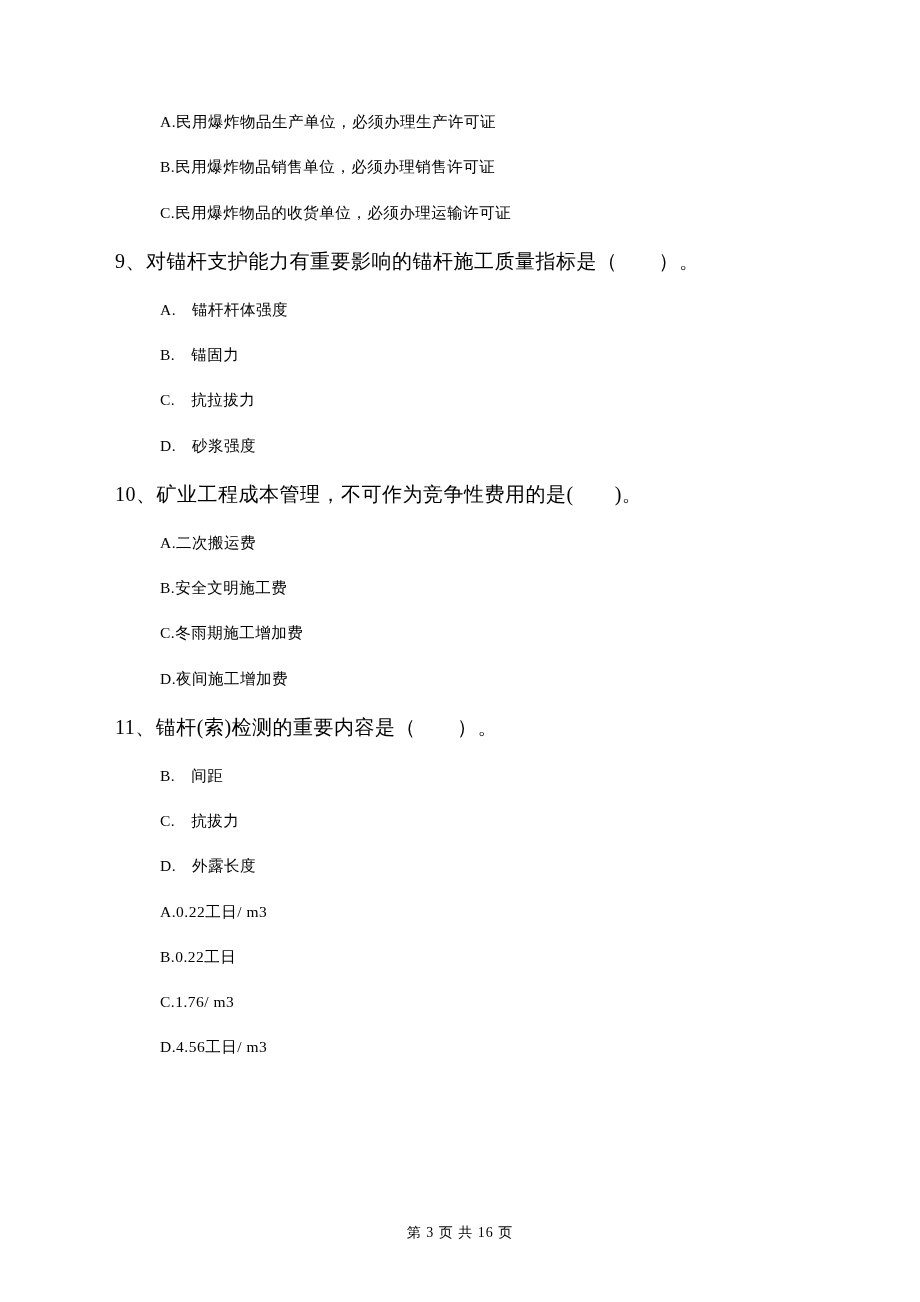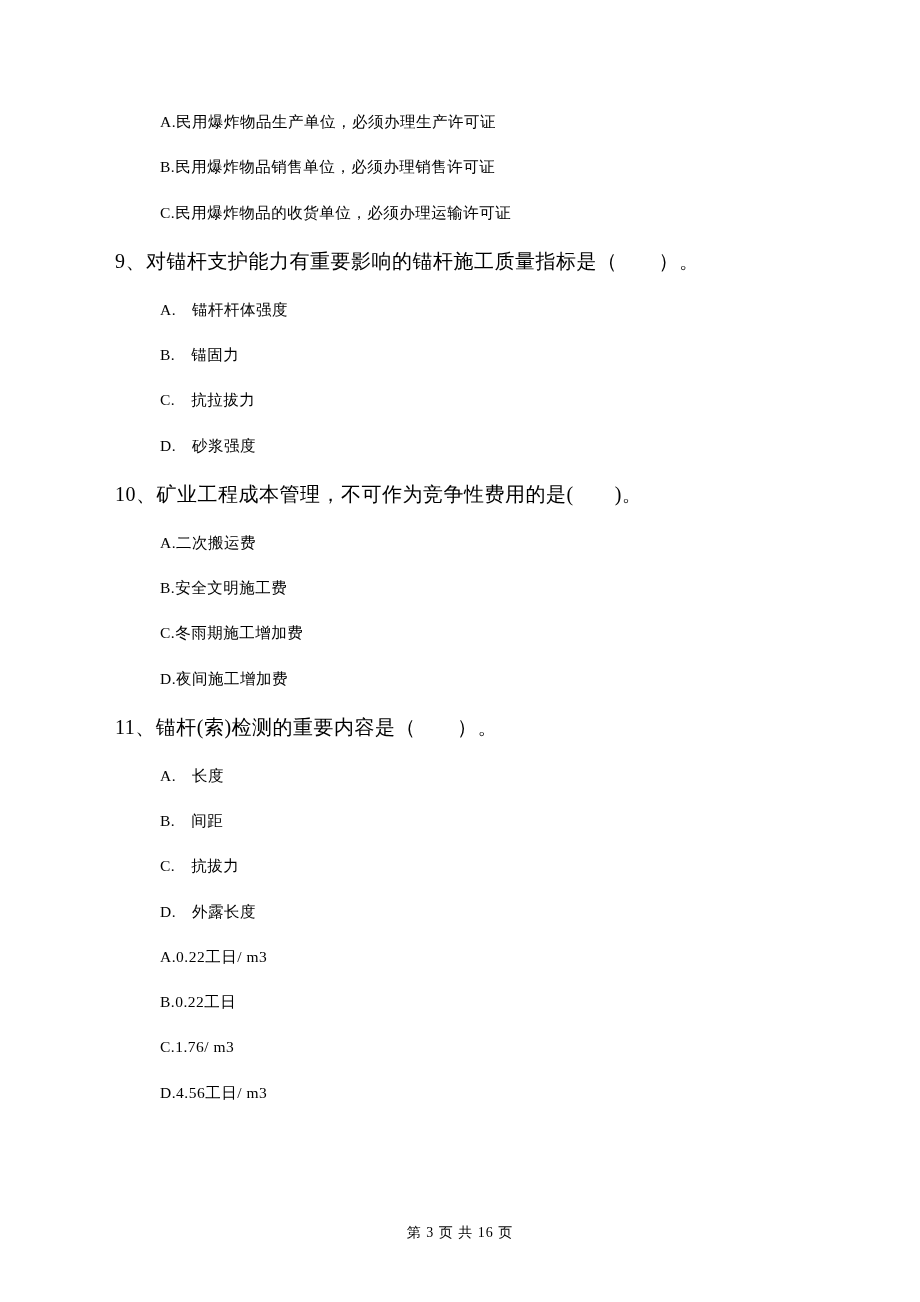--- a/index.html
+++ b/index.html
@@ -60,21 +60,20 @@
   <div class="option-item">C.　抗拉拔力</div>
   <div class="option-item">D.　砂浆强度</div>
 
   <div class="question-text">10、矿业工程成本管理，不可作为竞争性费用的是(　　)。</div>
   <div class="option-item">A.二次搬运费</div>
   <div class="option-item">B.安全文明施工费</div>
   <div class="option-item">C.冬雨期施工增加费</div>
   <div class="option-item">D.夜间施工增加费</div>
 
   <div class="question-text">11、锚杆(索)检测的重要内容是（　　）。</div>
-  <div class="option-item">A.　长度</div>
   <div class="option-item">B.　间距</div>
   <div class="option-item">C.　抗拔力</div>
   <div class="option-item">D.　外露长度</div>
 
   <div class="option-item">A.0.22工日/ m3</div>
   <div class="option-item">B.0.22工日</div>
   <div class="option-item">C.1.76/ m3</div>
   <div class="option-item">D.4.56工日/ m3</div>
 
 </div>

